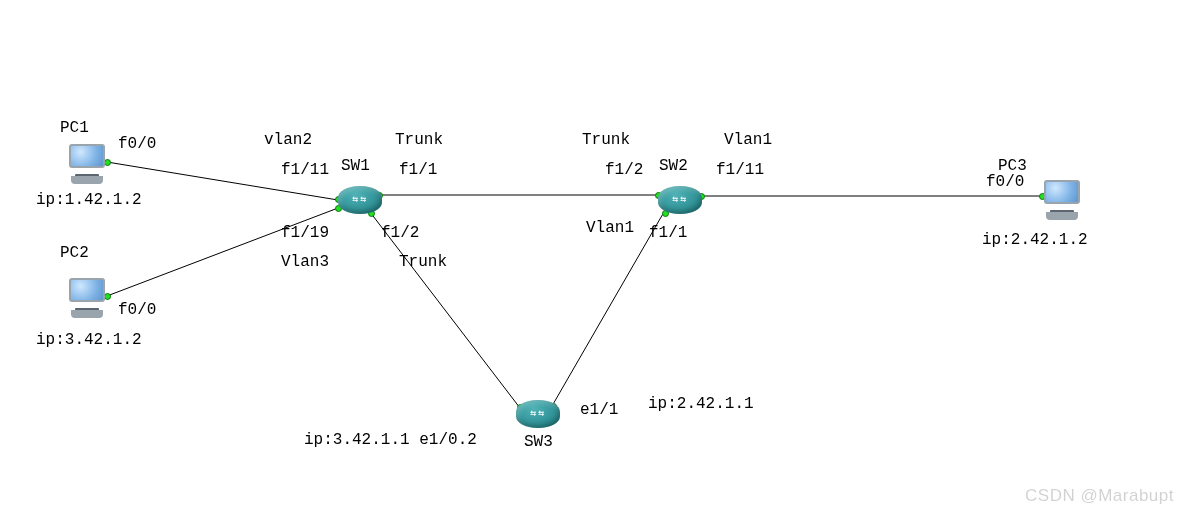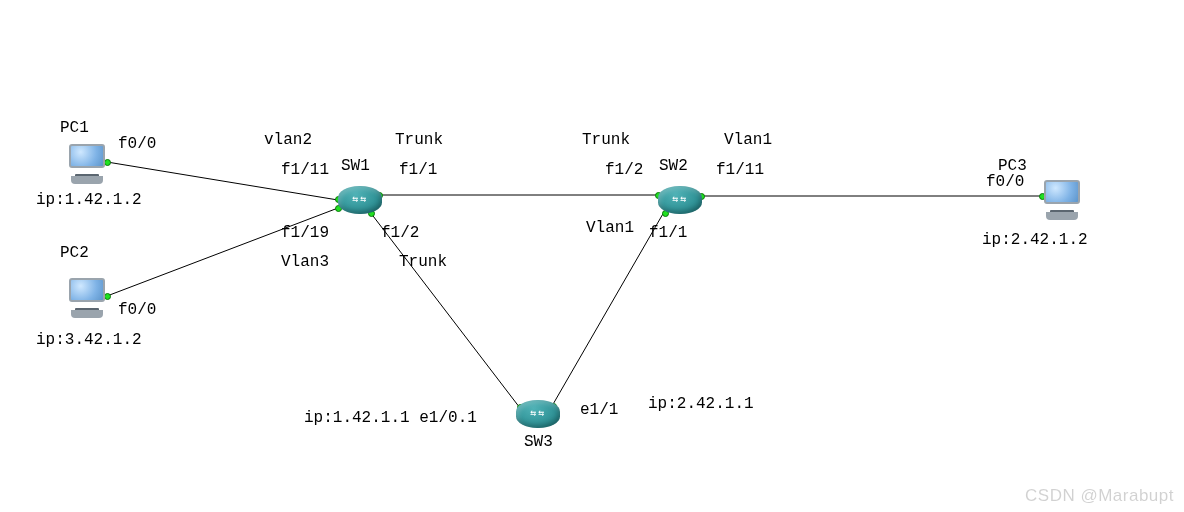--- a/index.html
+++ b/index.html
@@ -182,18 +182,18 @@
   <div class="label" style="left:605px;top:160px">f1/2</div>
   <div class="label" style="left:724px;top:130px">Vlan1</div>
   <div class="label" style="left:716px;top:160px">f1/11</div>
   <div class="label" style="left:586px;top:218px">Vlan1</div>
   <div class="label" style="left:649px;top:223px">f1/1</div>
 
   <div class="node switch" style="left:516px;top:400px">
     <div class="arrows">⇆⇆</div>
   </div>
   <div class="label" style="left:524px;top:432px">SW3</div>
-  <div class="label" style="left:304px;top:408px">ip:1.42.1.1 e1/0.1</div>
+  <div class="label" style="left:304px;top:430px">ip:3.42.1.1 e1/0.2</div>
   <div class="label" style="left:580px;top:400px">e1/1</div>
   <div class="label" style="left:648px;top:394px">ip:2.42.1.1</div>
 
   <div class="watermark">CSDN @Marabupt</div>
 </div>
 
 </body></html>

